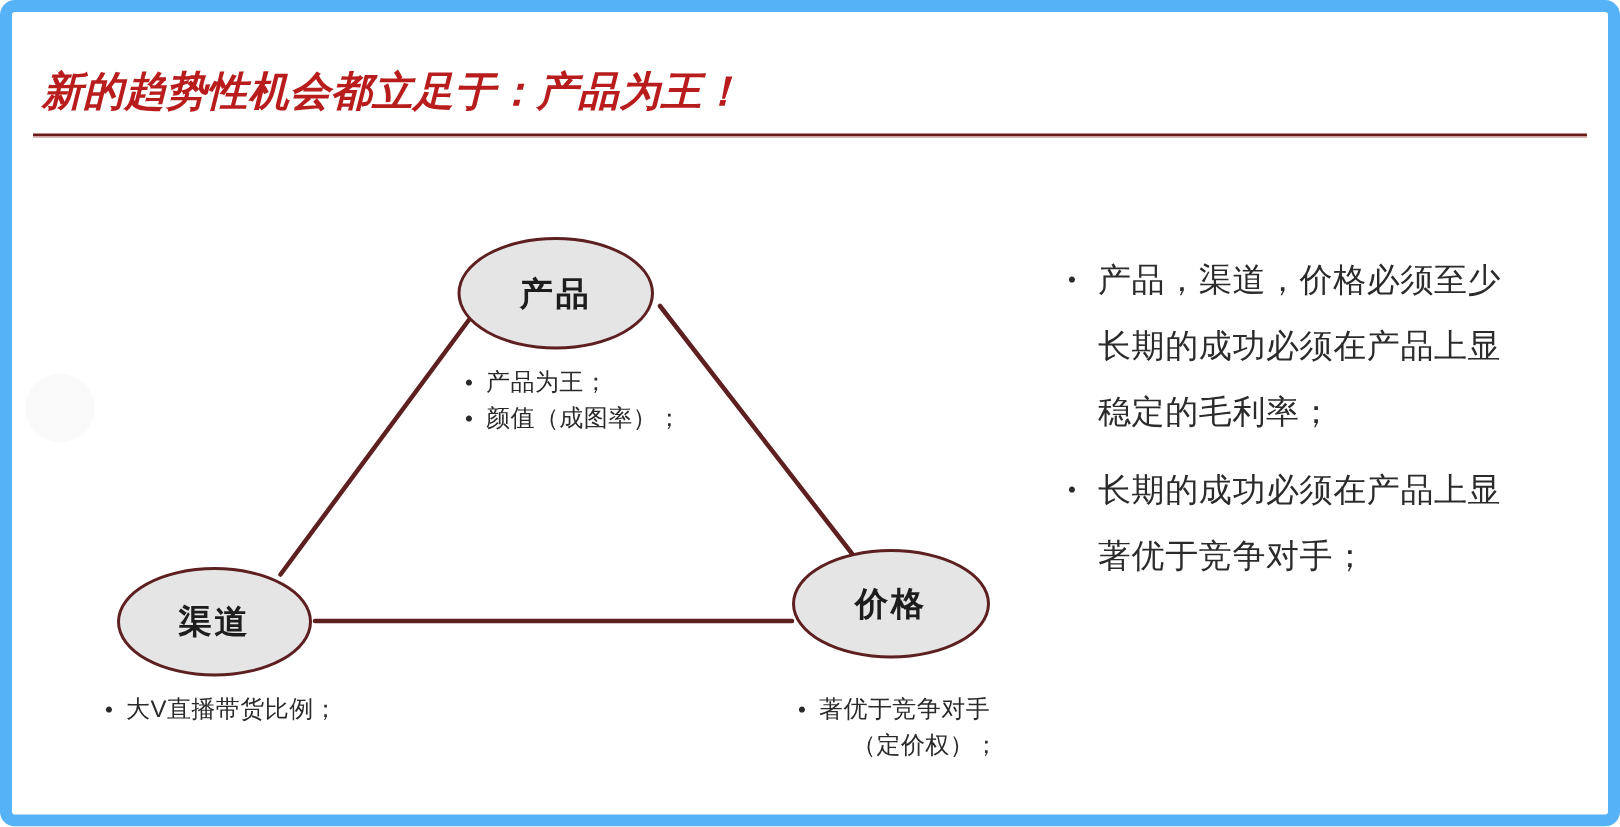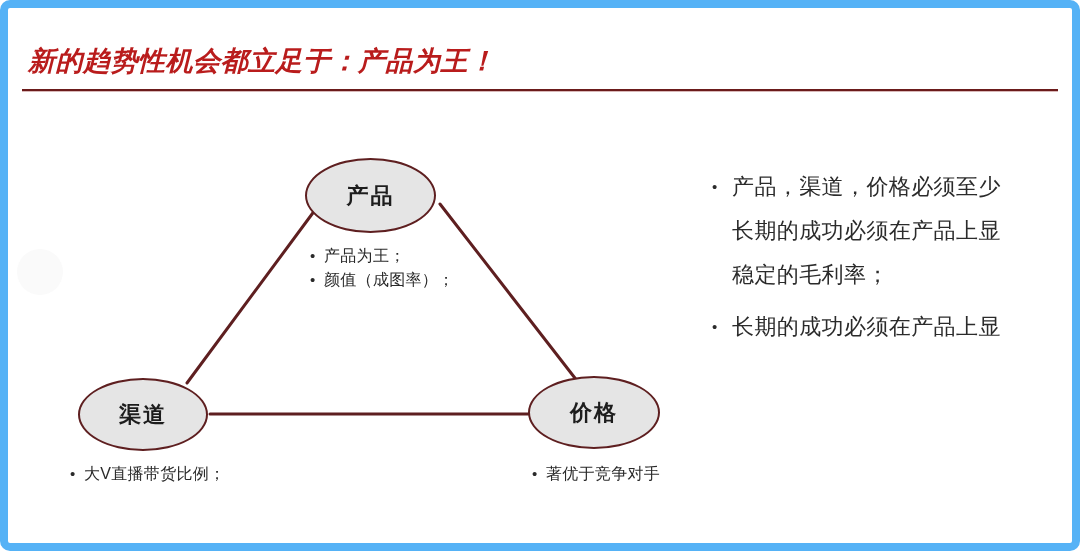--- a/index.html
+++ b/index.html
@@ -98,21 +98,21 @@
   }
   .node-label {
     font-size: 22px;
     font-weight: bold;
     color: #1d1d1d;
     letter-spacing: 2px;
     line-height: 1;
   }
   #node-product { left: 305px; top: 158px; width: 131px; height: 75px; }
   #node-channel { left: 78px;  top: 378px; width: 130px; height: 73px; }
-  #node-price   { left: 528px; top: 376px; width: 132px; height: 73px; }
+  #node-price   { left: 528px; top: 366px; width: 132px; height: 73px; }
 
   
   .bullet-group {
     position: absolute;
     color: #2a2a2a;
   }
   .bullet-line {
     display: flex;
     align-items: flex-start;
     white-space: nowrap;
@@ -203,34 +203,39 @@
       <div class="bullet-line">
         <span class="bullet-dot">•</span>
         <span class="bullet-text">大V直播带货比例；</span>
       </div>
     </div>
 
     <div class="bullet-group" id="bullets-price">
       <div class="bullet-line">
         <span class="bullet-dot">•</span>
         <span class="bullet-text">著优于竞争对手</span>
+      </div>
+      <div class="bullet-line">
+        <span class="bullet-dot"></span>
+        <span class="bullet-text indented">（定价权）；</span>
       </div>
     </div>
 
     <div id="notes">
       <div class="note-item">
         <span class="note-dot">•</span>
         <div class="note-body">
           <div>产品，渠道，价格必须至少</div>
           <div>长期的成功必须在产品上显</div>
           <div>稳定的毛利率；</div>
         </div>
       </div>
       <div class="note-item">
         <span class="note-dot">•</span>
         <div class="note-body">
           <div>长期的成功必须在产品上显</div>
+          <div>著优于竞争对手；</div>
         </div>
       </div>
     </div>
 
   </div>
 </div>
 
 </body></html>

